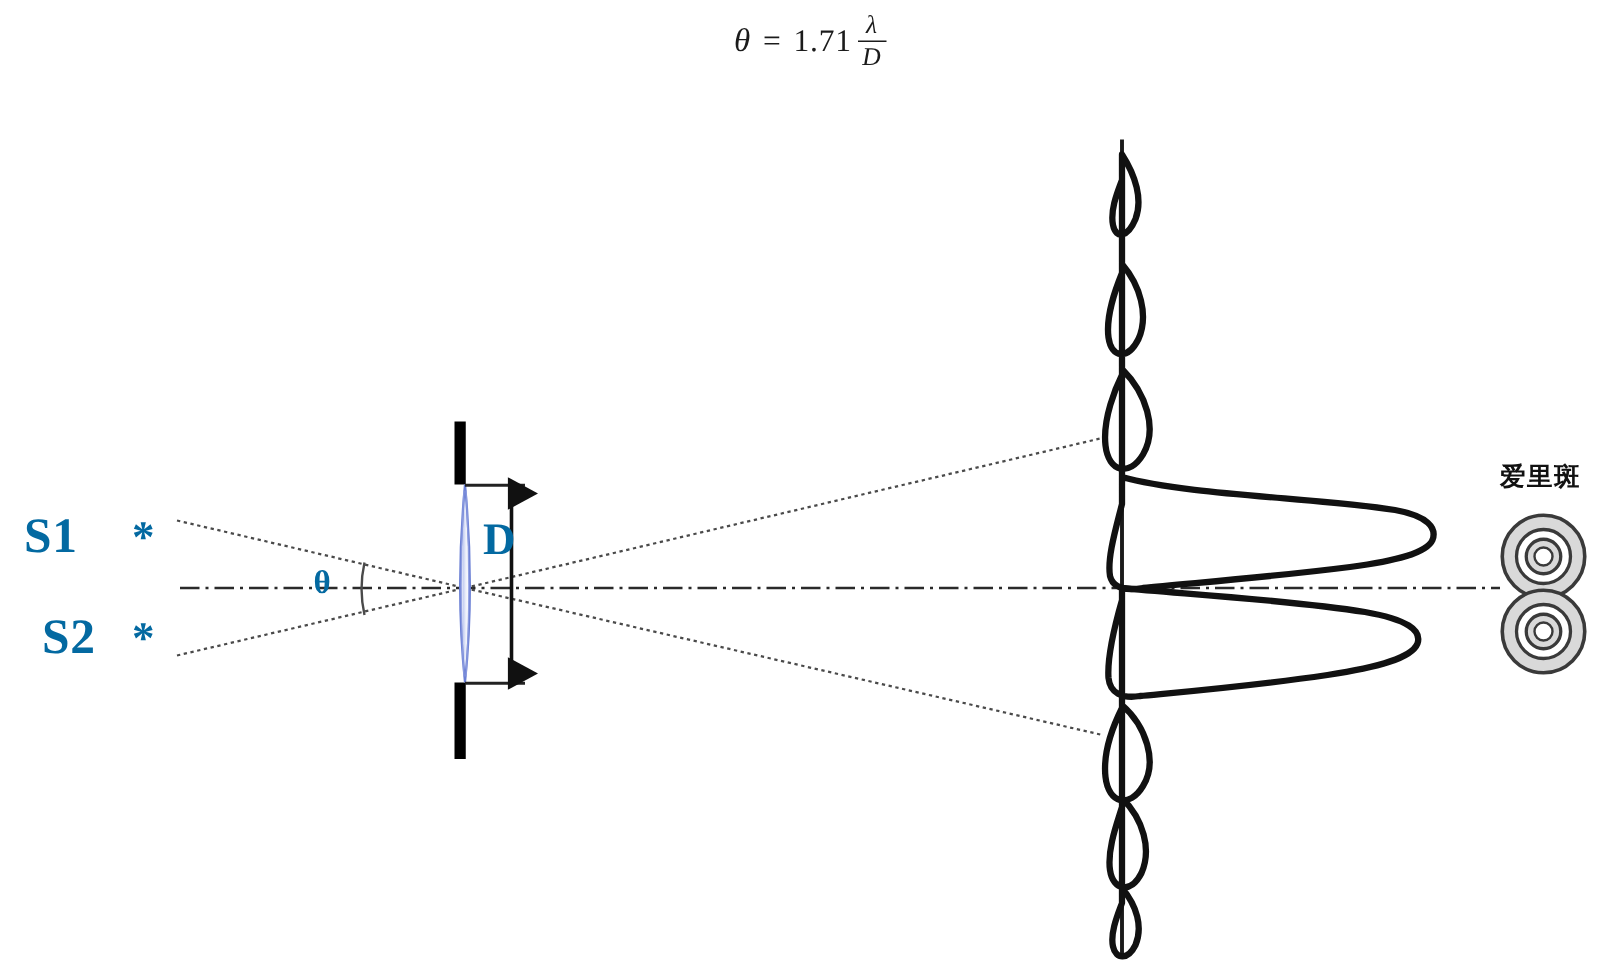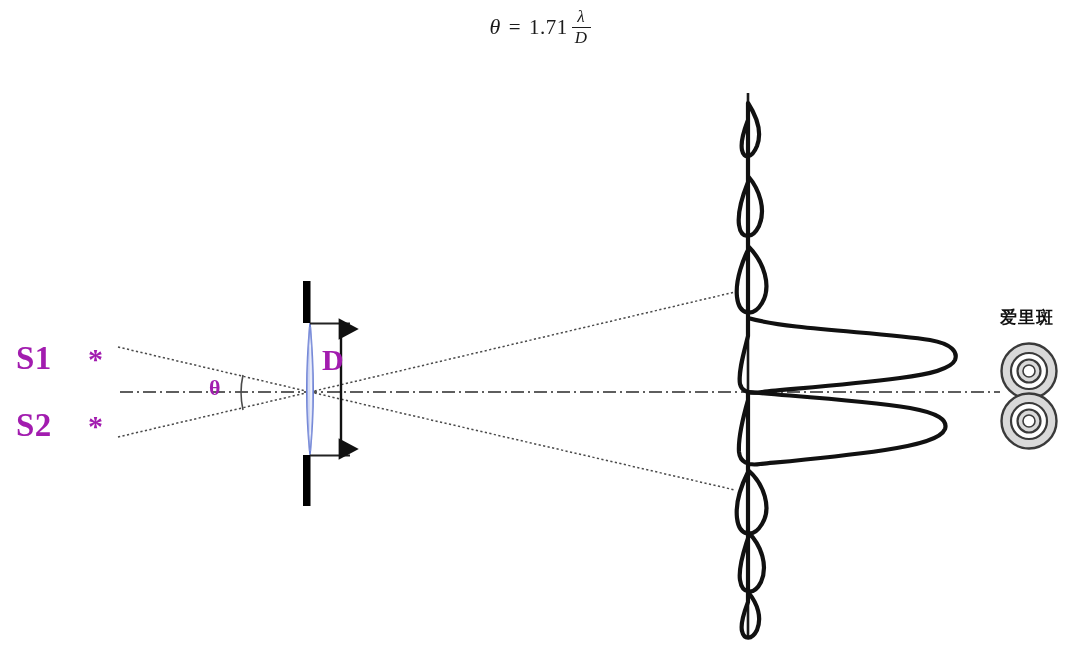--- a/index.html
+++ b/index.html
@@ -80,21 +80,21 @@
     height: 1.4px;
     background: #1b1b1b;
   }
   .frac .bot {
     font-style: italic;
     font-size: 17px;
     padding: 1px 3px 0 3px;
   }
   .txt-label {
     position: absolute;
-    color: #a21caf;
+    color: #0369a1;
     white-space: nowrap;
     pointer-events: none;
   }
   .src-label {
     font-family: "Liberation Serif", "DejaVu Serif", serif;
     font-weight: bold;
     font-size: 33px;
     letter-spacing: 0.5px;
   }
   .star-mark {
@@ -237,21 +237,21 @@
       <circle cx="1029" cy="421" r="27.5" fill="#d9d9d9" stroke="#3a3a3a" stroke-width="2.4"></circle>
       <circle cx="1029" cy="421" r="18" fill="#ffffff" stroke="#3a3a3a" stroke-width="2.2"></circle>
       <circle cx="1029" cy="421" r="11.5" fill="#d9d9d9" stroke="#3a3a3a" stroke-width="2.2"></circle>
       <circle cx="1029" cy="421" r="6" fill="#ffffff" stroke="#3a3a3a" stroke-width="1.6"></circle>
     </g>
   </svg>
 
   <div class="txt-label src-label" style="left:16px; top:340px;">S1</div>
   <div class="txt-label star-mark" style="left:88px; top:344px;">*</div>
 
-  <div class="txt-label src-label" style="left:16px; top:407px;">S2</div>
+  <div class="txt-label src-label" style="left:28px; top:407px;">S2</div>
   <div class="txt-label star-mark" style="left:88px; top:411px;">*</div>
 
   <div class="txt-label theta-label" style="left:209px; top:375px;">θ</div>
 
   <div class="txt-label dim-label" style="left:322px; top:343px;">D</div>
 
   <div class="txt-label airy-caption" style="left:1000px; top:306px;">爱里斑</div>
 
 </div>
 

